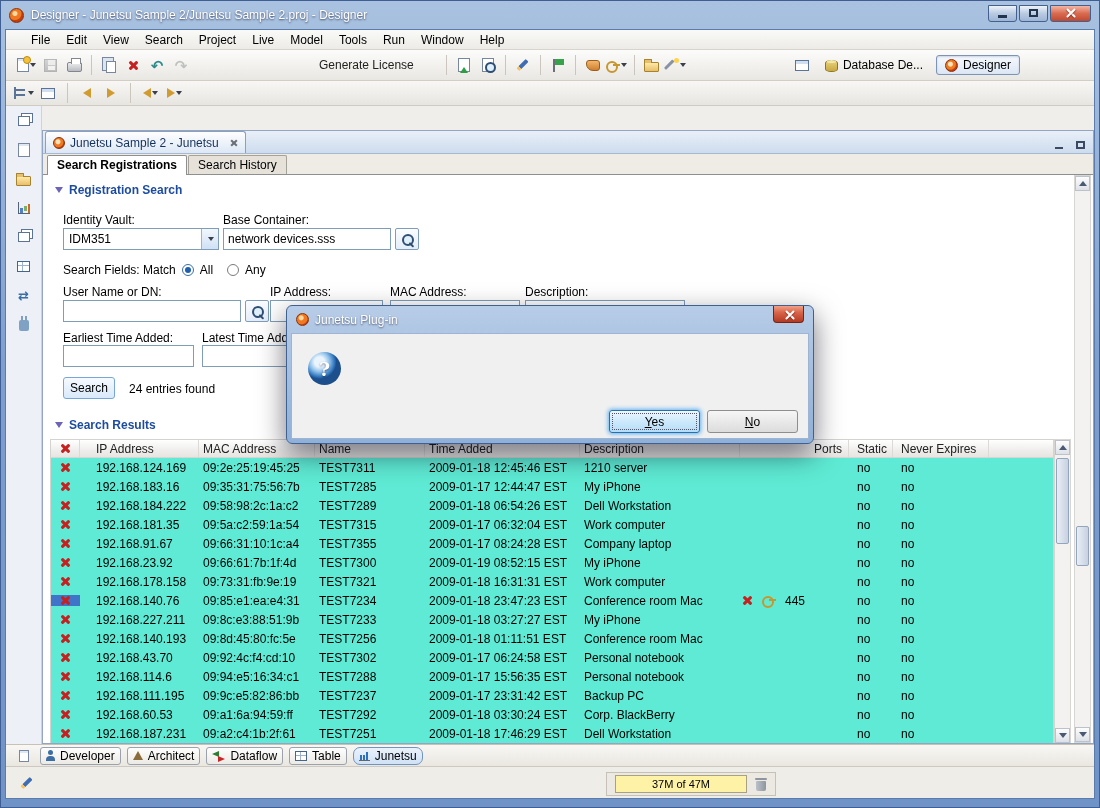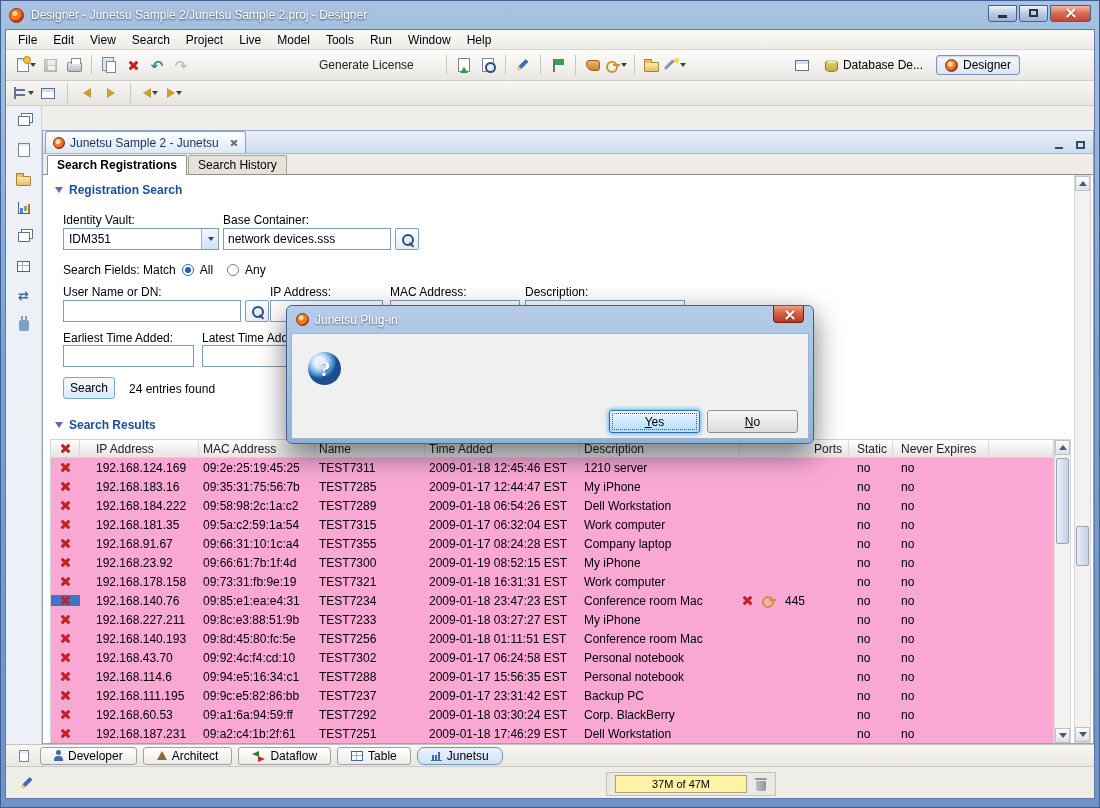--- a/index.html
+++ b/index.html
@@ -18,21 +18,21 @@
   .winbtn.close{width:41px;background:linear-gradient(#f3b5a4,#d96a50 50%,#bd4a30);}
   .g-min{width:9px;height:3px;background:#23344f;margin-top:6px;}
   .g-max{width:9px;height:8px;border:2px solid #23344f;background:transparent;}
   .xw{position:relative;width:10px;height:10px;}
   .xw::before,.xw::after{content:"";position:absolute;left:-1px;top:4px;width:12px;height:2px;background:#fff;border-radius:1px;box-shadow:0 1px 1px rgba(60,0,0,.35);}
   .xw::before{transform:rotate(45deg);}  .xw::after{transform:rotate(-45deg);}
 
   .client{position:absolute;left:4px;right:4px;top:28px;bottom:8px;background:#f0eeea;display:flex;flex-direction:column;border:1px solid #5b7bab;}
 
   
-  .menubar{height:20px;background:linear-gradient(#fafaf8,#ecebe7);border-bottom:1px solid #d8d4cb;display:flex;align-items:center;padding-left:4px;}
+  .menubar{height:20px;background:linear-gradient(#fafaf8,#ecebe7);border-bottom:1px solid #d8d4cb;display:flex;align-items:center;padding-left:17px;}
   .menu-item{padding:2px 8px;cursor:default;}
   .toolbar{height:31px;background:linear-gradient(#fcfcfb,#e9e7e2);border-bottom:1px solid #d2cec5;display:flex;align-items:center;padding:0 8px;}
   .toolbar2{height:25px;background:linear-gradient(#f8f7f5,#e7e5e0);border-bottom:1px solid #cfcbc2;display:flex;align-items:center;padding:0 8px;gap:4px;}
   .tbtn{width:24px;height:24px;display:flex;align-items:center;justify-content:center;flex:none;}
   .tbtn.small{width:20px;height:20px;}
   .tsep{width:1px;height:20px;background:#cac6bd;margin:0 5px;flex:none;}
   .caret{width:0;height:0;border-left:3px solid transparent;border-right:3px solid transparent;border-top:4px solid #39404a;margin-left:1px;}
   .genlic{margin-left:118px;padding:3px 8px;color:#222;white-space:nowrap;}
   .persp-group{margin-left:auto;margin-right:66px;display:flex;align-items:center;gap:4px;}
   .pbtn{display:flex;align-items:flex-end;gap:5px;padding:2px 8px;border:1px solid transparent;border-radius:3px;white-space:nowrap;}
@@ -120,21 +120,21 @@
   .combo .dbtn{width:17px;height:100%;background:linear-gradient(#f2f7fd,#cfe1f5);border-left:1px solid #9ab5d4;display:flex;align-items:center;justify-content:center;}
   .sbtn{position:absolute;width:24px;height:22px;border:1px solid #7f9db9;border-radius:2px;background:linear-gradient(#fbfdff,#e4edf8);display:flex;align-items:center;justify-content:center;}
   .radio{width:12px;height:12px;border:1px solid #7b7b7b;border-radius:50%;background:#fff;position:relative;flex:none;}
   .radio.on{border-color:#3a6ea5;}
   .radio.on::after{content:"";position:absolute;left:2px;top:2px;width:6px;height:6px;border-radius:50%;background:#1f5fae;}
   .row-match{position:absolute;display:flex;align-items:center;gap:6px;}
   .btn{font:12px "Liberation Sans",sans-serif;border-radius:3px;display:flex;align-items:center;justify-content:center;}
   .search-btn{position:absolute;border:1px solid #77a7d8;background:linear-gradient(#f6fafe,#d9e9fa);height:22px;}
 
   
-  .rtable{position:absolute;border:1px solid #d5d3cf;background:#f9a8d4;}
+  .rtable{position:absolute;border:1px solid #d5d3cf;background:#5eead4;}
   .thead{display:flex;height:18px;background:linear-gradient(#ffffff,#efeeec 60%,#e7e5e1);border-bottom:1px solid #d8d6d2;align-items:center;}
   .thead .cell{height:100%;display:flex;align-items:center;border-right:1px solid #dcdad6;font-size:12px;color:#222;}
   .trow{display:flex;height:19px;align-items:center;font-size:12px;}
   .cell{flex:none;padding:0 4px;overflow:hidden;white-space:nowrap;display:flex;align-items:center;}
   .c-del{width:29px;justify-content:center;padding:0;}
   .c-del.sel{background:#3f74c9;}
   .c-ip{width:119px;padding-left:16px;}
   .c-mac{width:116px;}
   .c-name{width:110px;}
   .c-time{width:155px;}
@@ -151,21 +151,21 @@
   .sb-btn{position:absolute;width:15px;height:15px;background:linear-gradient(#fdfdfd,#dde1e7);border:1px solid #bcc2cc;display:flex;align-items:center;justify-content:center;}
   .sb-thumb{position:absolute;border:1px solid #93a5bd;border-radius:2px;background:linear-gradient(90deg,#eaeef5,#c6d1e1);}
   .sb-h .sb-thumb{background:linear-gradient(#eaeef5,#c6d1e1);}
   .tu{width:0;height:0;border-left:4px solid transparent;border-right:4px solid transparent;border-bottom:5px solid #4a5a72;}
   .td{width:0;height:0;border-left:4px solid transparent;border-right:4px solid transparent;border-top:5px solid #4a5a72;}
   .tl{width:0;height:0;border-top:4px solid transparent;border-bottom:4px solid transparent;border-right:5px solid #4a5a72;}
   .tr{width:0;height:0;border-top:4px solid transparent;border-bottom:4px solid transparent;border-left:5px solid #4a5a72;}
 
   
   .btabs{height:22px;background:linear-gradient(#f8f7f4,#eae7e0);border-top:1px solid #c6c2b8;display:flex;align-items:center;gap:6px;padding-left:8px;}
-  .btab{display:flex;align-items:center;border:1px solid #9aa2ad;border-radius:3px;background:linear-gradient(#fefefe,#eceae5);padding:1px 13px;height:18px;white-space:nowrap;}
+  .btab{display:flex;align-items:center;border:1px solid #9aa2ad;border-radius:3px;background:linear-gradient(#fefefe,#eceae5);padding:1px 5px;height:18px;white-space:nowrap;}
   .btab.active{background:linear-gradient(#eaf2fb,#d0e2f6);border-color:#6f94bf;border-radius:7px;}
   .bt{margin-right:5px;}
   .bt-person{width:9px;height:11px;position:relative;}
   .bt-person::before{content:"";position:absolute;left:2px;top:0;width:5px;height:5px;border-radius:50%;background:#3c6ea5;}
   .bt-person::after{content:"";position:absolute;left:0;bottom:0;width:9px;height:5px;border-radius:4px 4px 0 0;background:#3c6ea5;}
   .bt-architect{width:0;height:0;border-left:5px solid transparent;border-right:5px solid transparent;border-bottom:9px solid #8a6d3b;}
   .bt-flow{width:13px;height:10px;position:relative;}
   .bt-flow::before{content:"";position:absolute;left:0;top:0;border-top:3px solid transparent;border-bottom:3px solid transparent;border-right:7px solid #2e7d32;}
   .bt-flow::after{content:"";position:absolute;right:0;bottom:-1px;border-top:3px solid transparent;border-bottom:3px solid transparent;border-left:7px solid #c62828;}
   .bt-table{width:12px;height:10px;border:1px solid #44658c;background:#fff;position:relative;}

